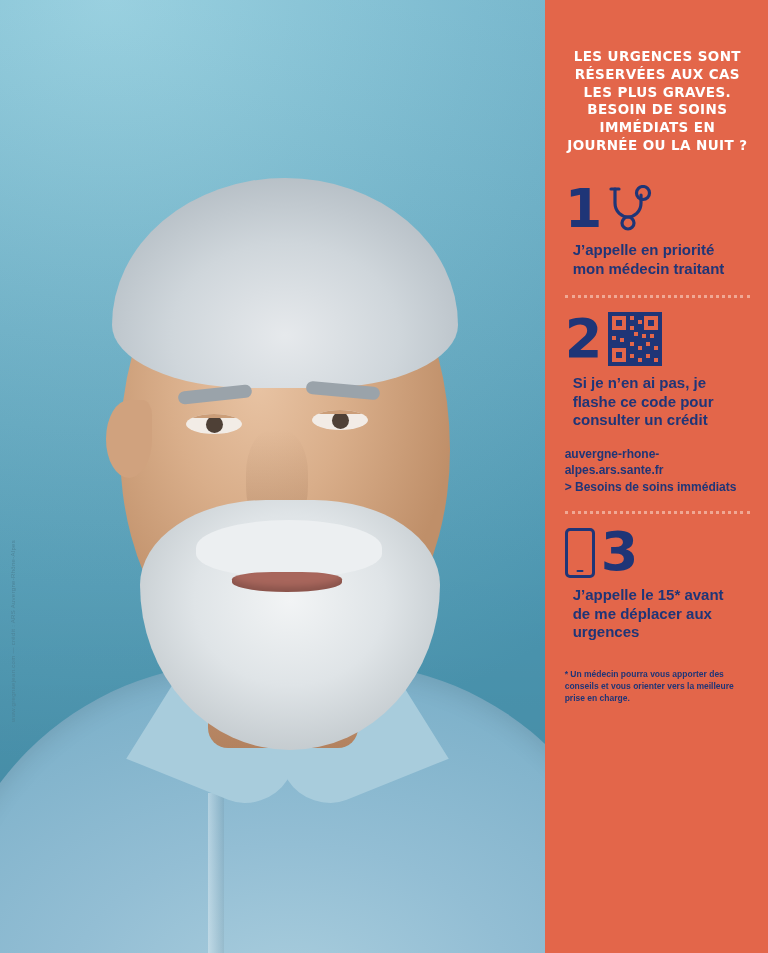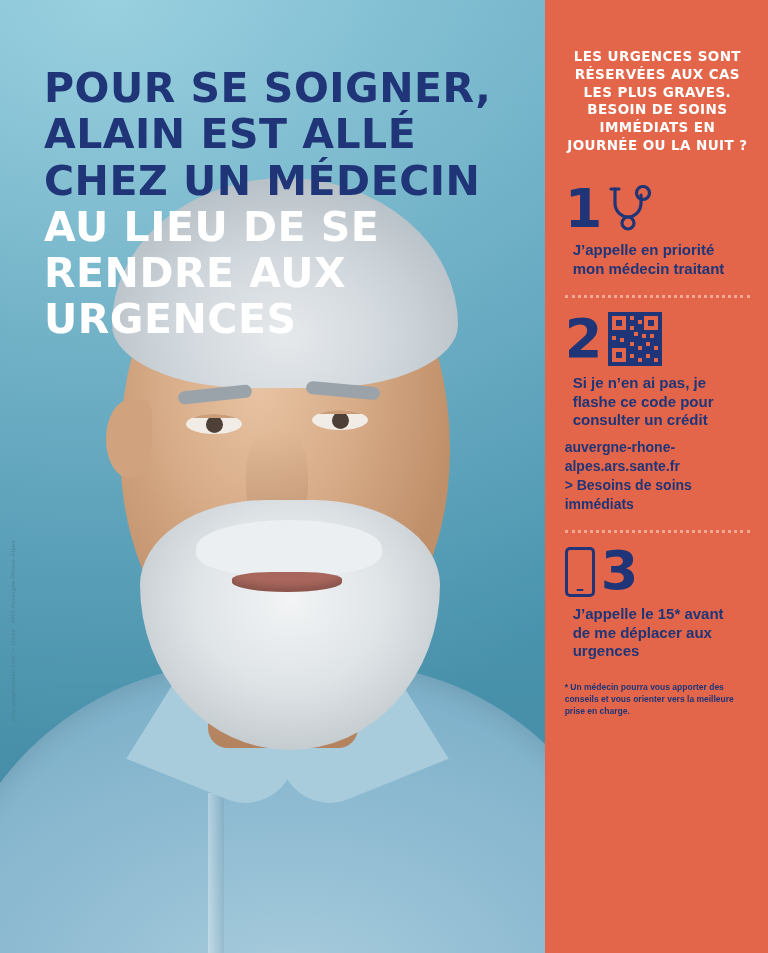--- a/index.html
+++ b/index.html
@@ -262,32 +262,32 @@
     color: #1f3577;
   }
   .step-text {
     font-weight: bold;
     font-size: 15px;
     line-height: 1.25;
     color: #1f3577;
     margin: 8px;
   }
   .step-note {
-    font-size: 14px;
+    font-size: 12px;
     line-height: 1.35;
     font-weight: bold;
     color: #1f3577;
-    margin-top: 8px;
+    margin-top: 16px;
   }
   .footnote {
     font-size: 8.5px;
     line-height: 1.4;
     font-weight: bold;
     color: #1f3577;
-    margin-top: 21px;
+    margin-top: 27px;
   }
   .divider {
     border: none;
     border-top: 3px dotted #f0a894;
     margin: 16px 0 14px 0;
   }
 
   
   .stetho {
     width: 44px;
@@ -355,28 +355,20 @@
       <div class="lid"></div>
     </div>
 
     <div class="nose"></div>
     <div class="beard"></div>
     <div class="mustache"></div>
     <div class="mouth"></div>
 
     <div class="credit">www.gregnaejean.com — crédit : ARS Auvergne-Rhône-Alpes</div>
 
-    <div class="headline">
-      <p class="line navy">POUR SE SOIGNER,</p>
-      <p class="line navy">ALAIN EST ALLÉ</p>
-      <p class="line navy">CHEZ UN MÉDECIN</p>
-      <p class="line white">AU LIEU DE SE</p>
-      <p class="line white">RENDRE AUX</p>
-      <p class="line white">URGENCES</p>
-    </div>
   </div>
 
   <div class="right-panel">
     <div class="rp-inner">
 
       <p class="rp-title">LES URGENCES SONT RÉSERVÉES AUX CAS LES PLUS GRAVES. BESOIN DE SOINS IMMÉDIATS EN JOURNÉE OU LA NUIT ?</p>
 
       <div class="step">
         <div class="step-head">
           <span class="step-num">1</span>

